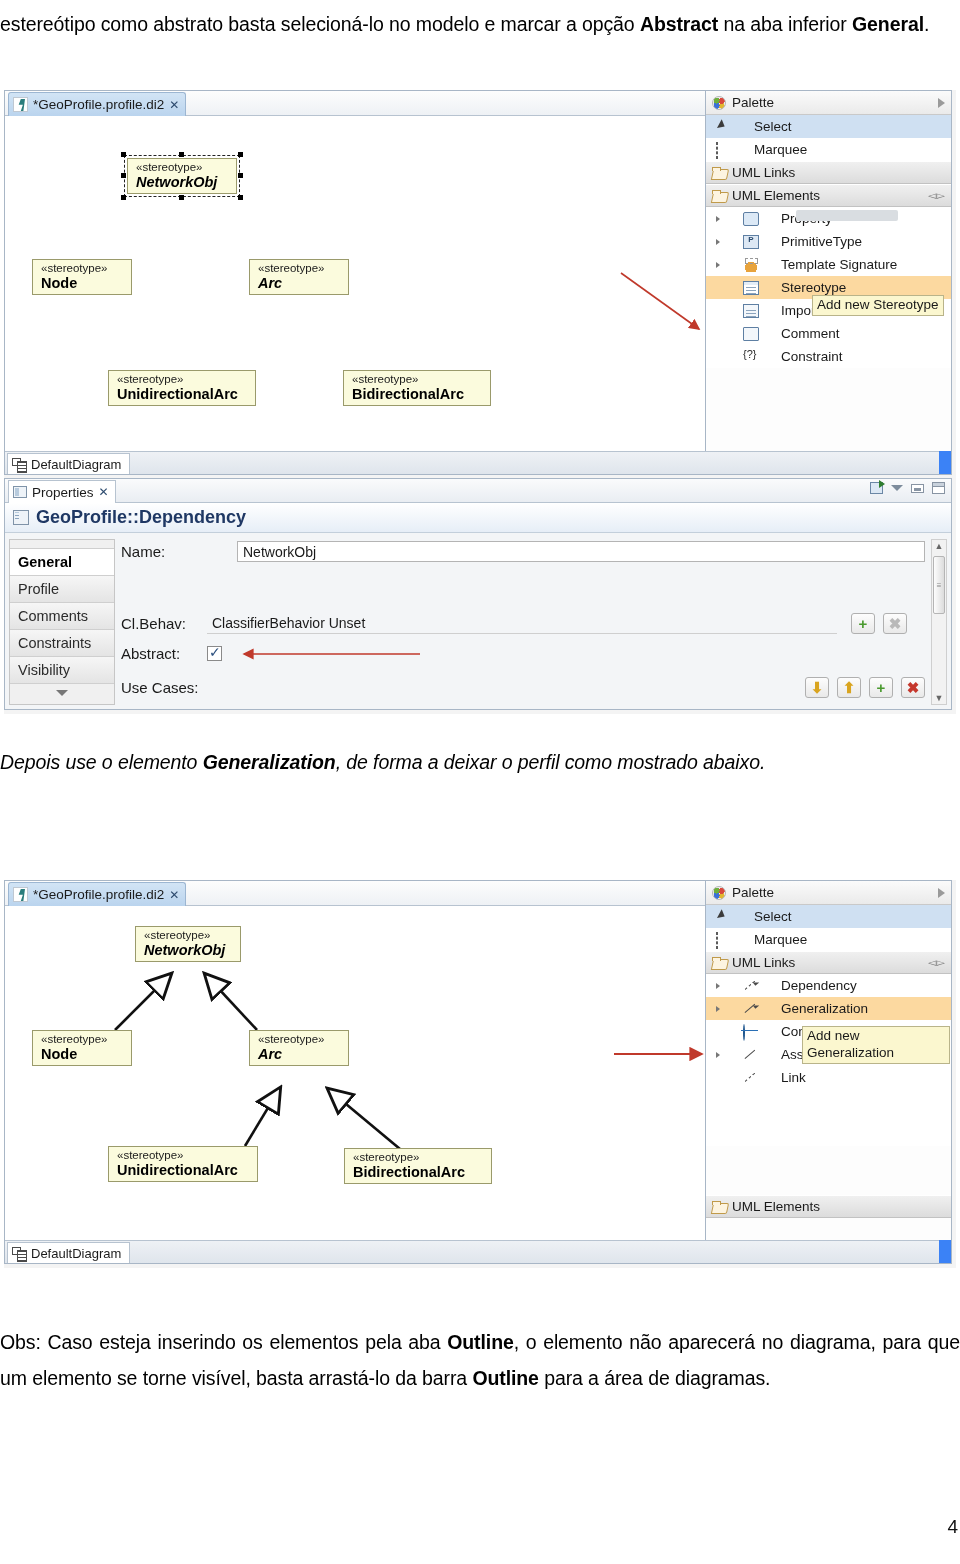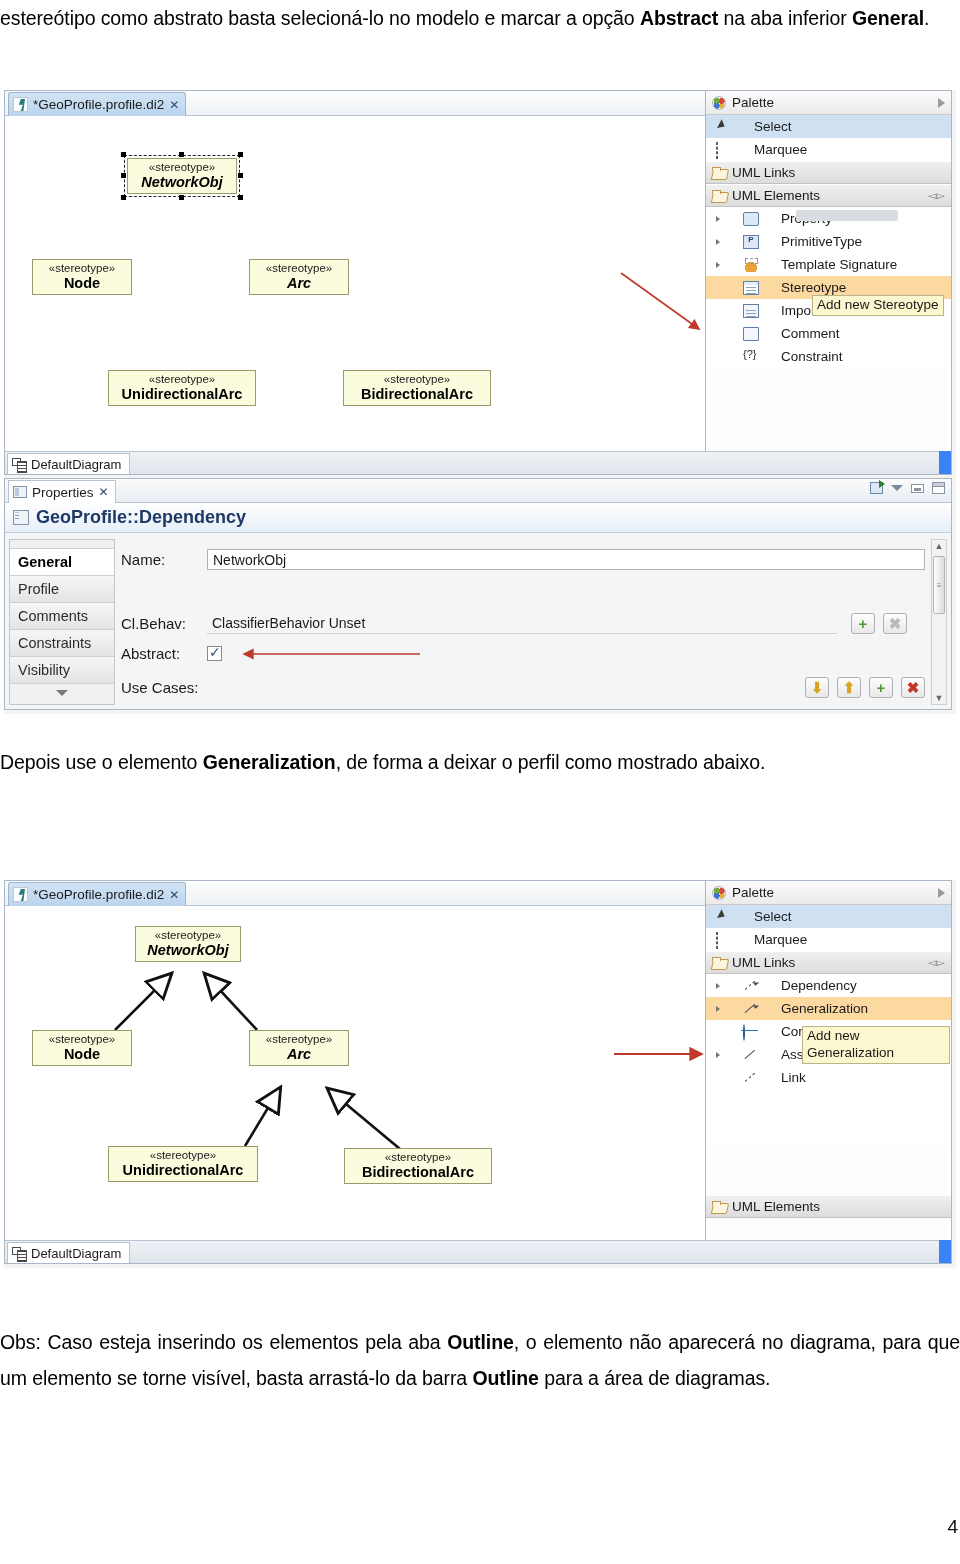--- a/index.html
+++ b/index.html
@@ -16,22 +16,22 @@
   .prose {
     font-family: "Liberation Sans", sans-serif;
     font-size: 19.5px;
     line-height: 36px;
     text-align: justify;
     color: #010101;
     letter-spacing: -0.1px;
   }
   .prose b { font-weight: bold; }
 
-  #intro-text { position: absolute; left: 0; top: 0; width: 960px; }
-  #mid-text   { position: absolute; left: 0; top: 744px; width: 960px; }
+  #intro-text { position: absolute; left: 0; top: 6px; width: 960px; }
+  #mid-text   { position: absolute; left: 0; top: 744px; width: 960px; font-style: italic; }
   #obs-text   { position: absolute; left: 0; top: 1324px; width: 960px; }
   #page-number {
     position: absolute; right: 2px; top: 1516px;
     font-size: 19px; color: #111;
   }
 
   
   .eclipse-shot { position: absolute; background: #f4f4f4; }
 
   .editor-area {
@@ -92,21 +92,21 @@
     position: absolute; left: 0; right: 0; bottom: 0;
     background: #ffffff;
     overflow: hidden;
   }
 
   
   .uml-box {
     position: absolute;
     background: #fbfbdd;
     border: 1px solid #9a9a6b;
-    text-align: center;
+    text-align: left;
     padding: 2px 8px 3px 8px;
     line-height: 1.12;
     white-space: nowrap;
   }
   .uml-st { font-size: 11.5px; color: #1a1a1a; }
   .uml-nm { font-size: 14.5px; font-weight: bold; color: #000; }
   .uml-nm.abstract { font-style: italic; }
 
   .selected-handles { }
   .selected-handles::before {
@@ -589,21 +589,21 @@
               <span>Constraints</span>
             </div>
           <div class="side-tab">
               <span>Visibility</span>
             </div>
           <div class="side-more"></div>
         </div>
 
         <div class="props-fields">
 
-          <div class="field-row" style="top:12px;">
+          <div class="field-row" style="top:4px;gap:30px;">
             <span class="field-label">Name:</span>
             <span class="text-input" style="max-width:718px;">NetworkObj</span>
           </div>
 
 
           <div class="field-row" style="top:76px;">
             <span class="field-label">Cl.Behav:</span>
             <span class="text-input flat" style="max-width:630px;">ClassifierBehavior Unset</span>
             <span class="btn-sq plus" style="margin-left:14px;">+</span>
             <span class="btn-sq xgray" style="margin-left:8px;">✖</span>

